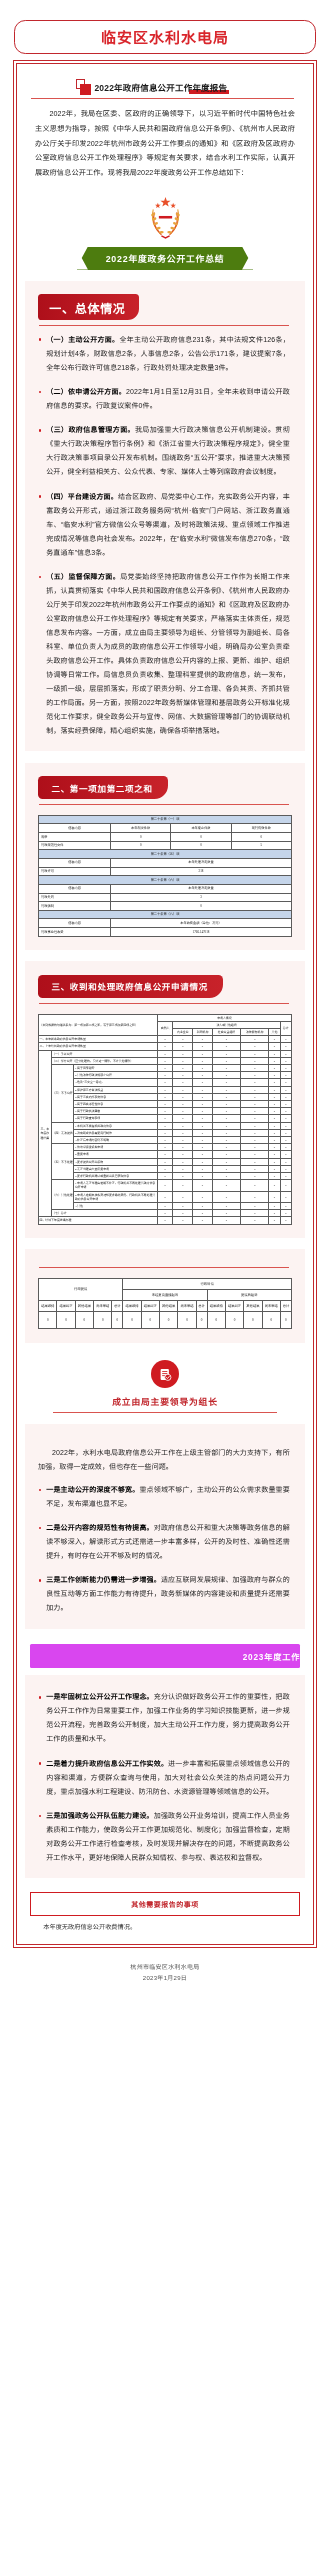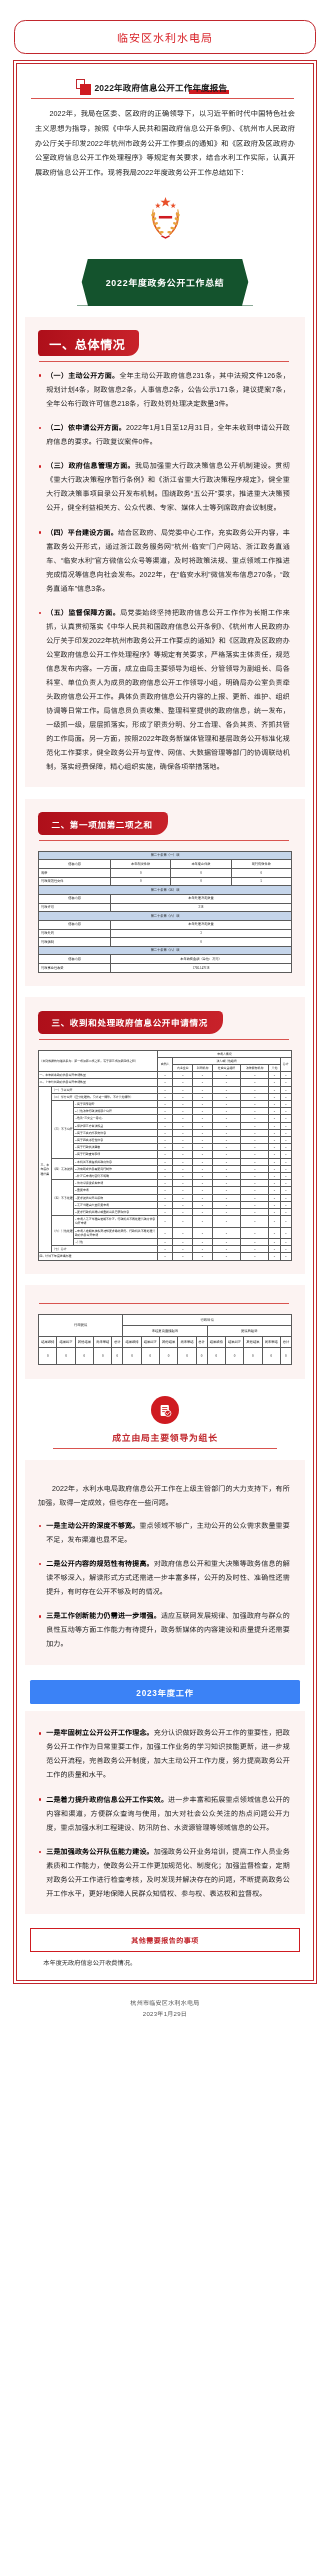--- a/index.html
+++ b/index.html
@@ -15,22 +15,22 @@
     margin: 19.6px 14.4px 0 14.4px;
     border: 1px solid #c1272d;
     border-radius: 11.3px;
     height: 34px;
     display: flex;
     align-items: center;
     justify-content: center;
   }
   .title-pill .t {
     color: #d9262c;
-    font-size: 11px;
-    font-weight: normal;
+    font-size: 15px;
+    font-weight: bold;
     letter-spacing: 1px;
     text-align: center;
   }
 
   
   .outer-frame {
     margin: 6.2px 13.4px 0 13.4px;
     border: 1px solid #c1272d;
     padding: 2.1px;
     position: relative;
@@ -94,28 +94,27 @@
   }
 
   
   .emblem { margin: 13.4px auto 0 auto; width: 57px; text-align: center; }
   .emblem svg { display: block; margin: 0 auto; }
 
   
   .ribbon-wrap { margin: 5.2px 0 0 0; display: flex; justify-content: center; }
   .ribbon-outer {
     position: relative;
-    background: #14532d;
+    background: #4d7c0f;
     color: #fff;
     font-size: 8.8px;
     font-weight: bold;
     letter-spacing: 0.8px;
-    padding: 17px 29px;
+    padding: 5px 29px;
     text-align: center;
-    margin-top: 12px;
   }
   .ribbon-outer::before, .ribbon-outer::after {
     content: "";
     position: absolute;
     top: 0; bottom: 0;
     width: 11.3px;
     background: #fff;
   }
   .ribbon-outer::before { left: 0;  clip-path: polygon(0 0, 100% 0, 45% 50%, 100% 100%, 0 100%); }
   .ribbon-outer::after  { right: 0; clip-path: polygon(100% 0, 100% 100%, 0 100%, 55% 50%, 0 0); }
@@ -228,26 +227,26 @@
     line-height: 2.0;
     color: #222;
     text-align: justify;
     text-indent: 2em;
     letter-spacing: 0.1px;
   }
 
   
   .yr-banner {
     margin: 15.5px 12.4px 0 12.4px;
-    background: #3b82f6;
+    background: #d946ef;
     color: #fff;
     font-size: 8.2px;
     font-weight: bold;
     letter-spacing: 0.8px;
-    text-align: center;
+    text-align: right;
     padding: 5.7px 0;
     border-radius: 1.5px;
   }
 
   
   .final-box {
     margin: 13.4px 12.4px 0 12.4px;
     border: 0.5px solid #cf1b21;
     padding: 6.2px 0;
     text-align: center;

